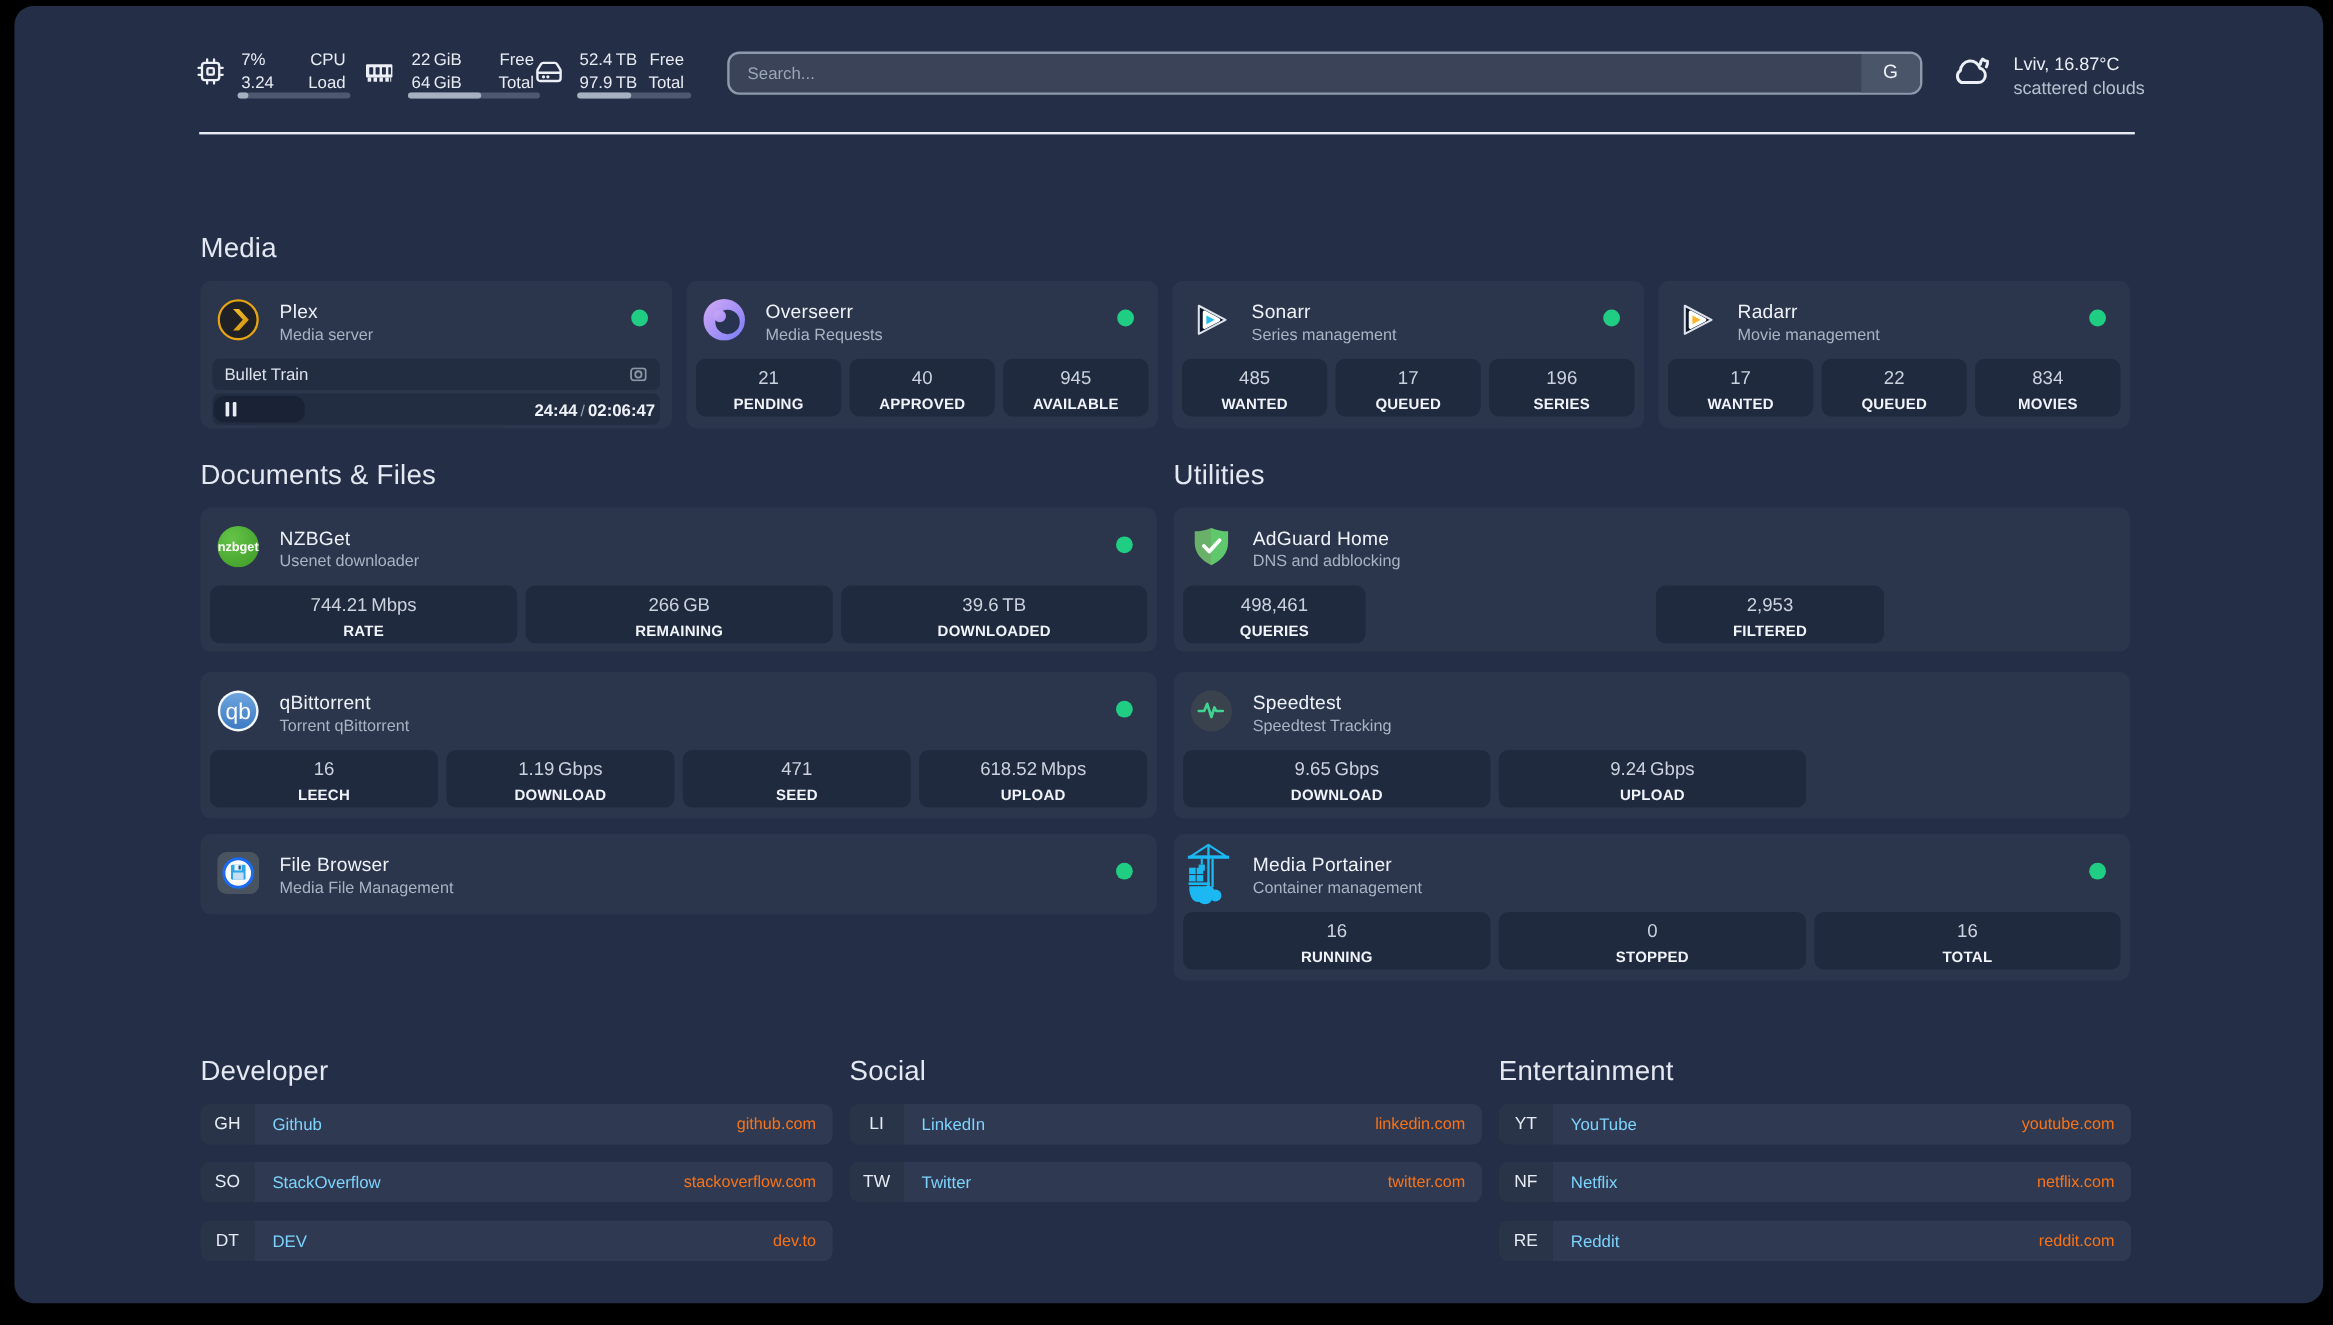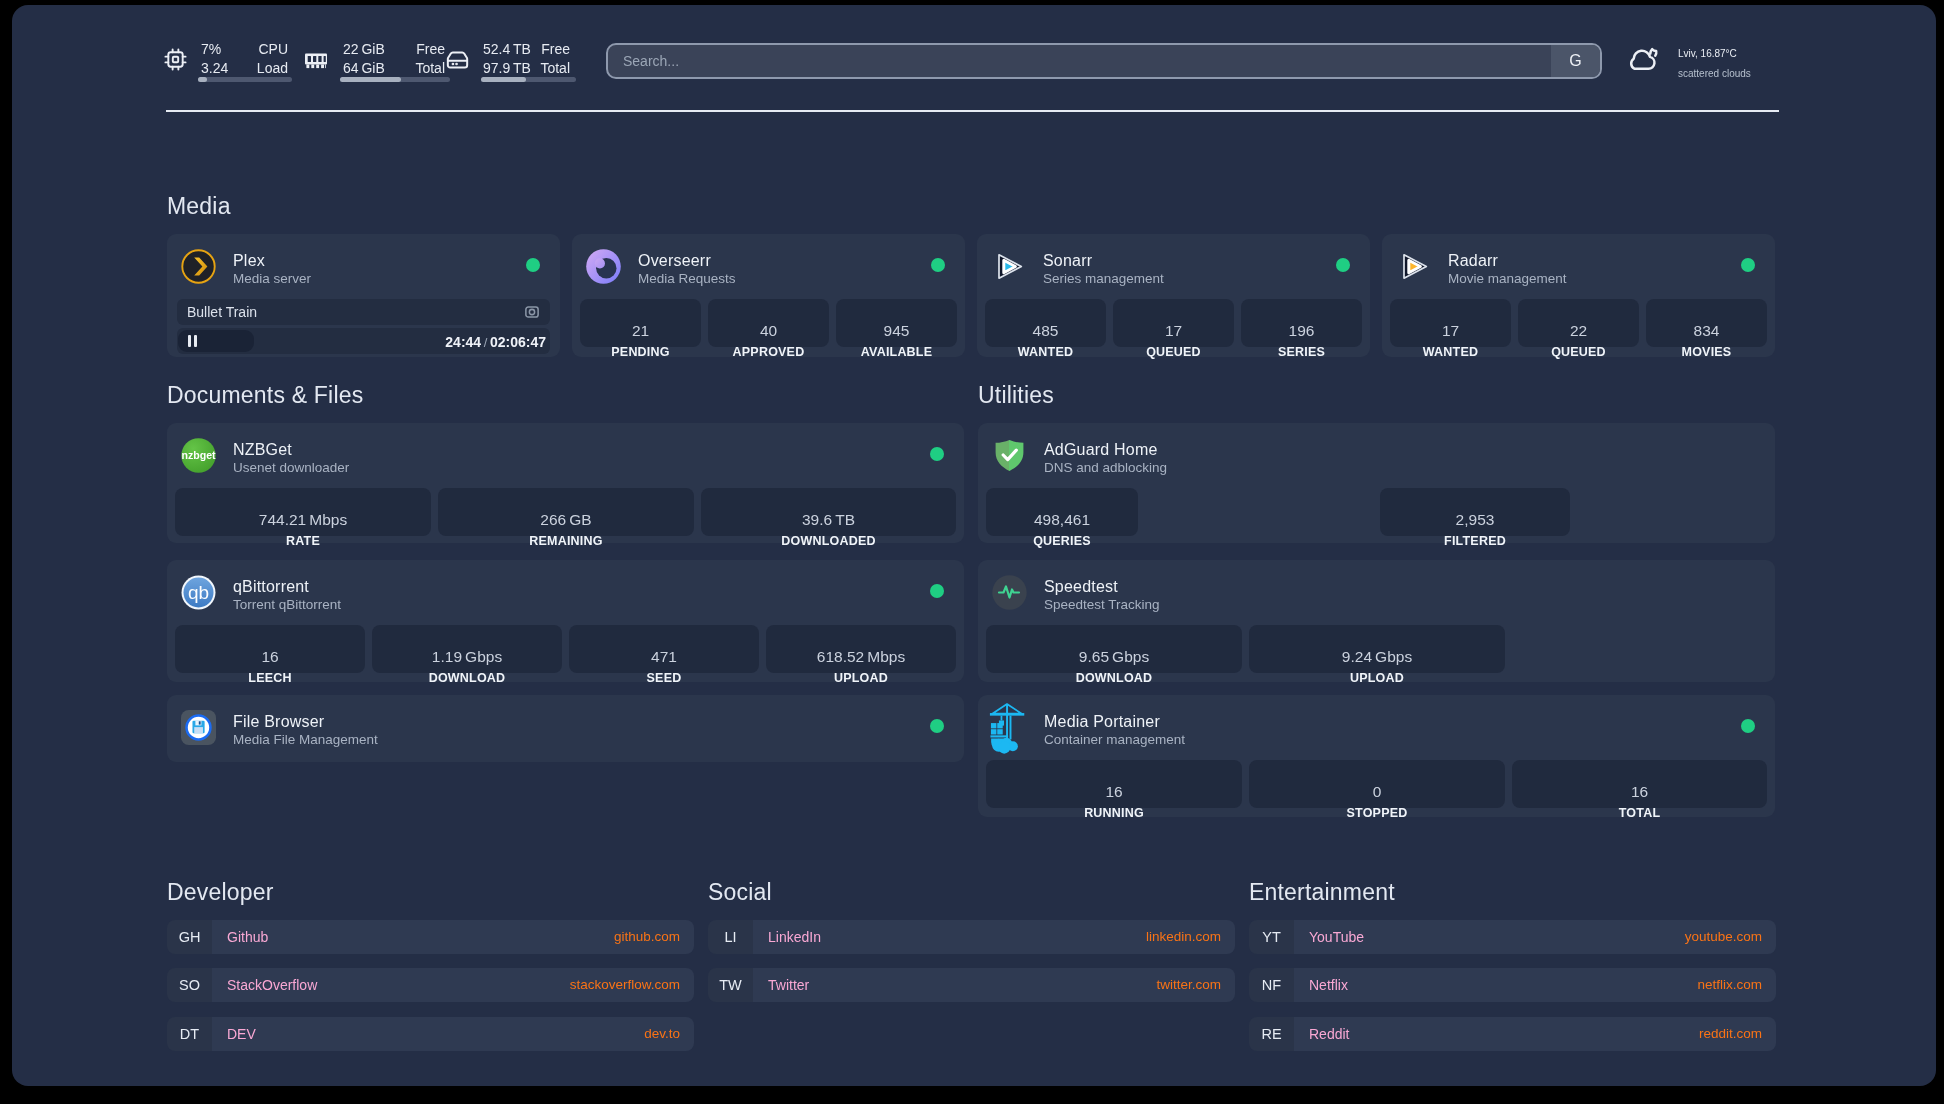--- a/index.html
+++ b/index.html
@@ -9,27 +9,27 @@
 .rw{position:absolute;top:40px;font-size:14px;line-height:18.5px;color:#e7ebf2}
 .rw .rr{position:absolute;right:0;top:0;text-align:right}
 .bar{position:absolute;top:77px;height:5px;border-radius:2.5px;background:#4e5870}
 .bar i{display:block;height:5px;border-radius:2.5px;background:#a7b0bf}
 .h2{position:absolute;font-size:23px;font-weight:500;color:#e3e8f1;line-height:26px;letter-spacing:.2px}
 .card{position:absolute;background:#2b364c;border-radius:9px}
 .ico{position:absolute;left:14px;top:15px;width:35px;height:35px}
 .t1{position:absolute;left:66px;top:17px;font-size:16px;font-weight:400;color:#eef2f7;line-height:19px;letter-spacing:.2px}
 .t2{position:absolute;left:66px;top:37px;font-size:13.5px;color:#a9b3c3;line-height:16px}
 .dot{position:absolute;width:14px;height:14px;border-radius:50%;background:#1fce83;top:24px}
-.sb{position:absolute;background:#202a3e;border-radius:8px;height:48px;text-align:center;padding-top:24px}
+.sb{position:absolute;background:#202a3e;border-radius:8px;height:48px;text-align:center;padding-top:9px}
 .sv{font-size:15.5px;color:#cbd2de;line-height:16px}
 .sl{font-size:12.5px;font-weight:700;color:#f0f4f9;line-height:14px;margin-top:6px;letter-spacing:.2px}
 .bm{position:absolute;height:34px;border-radius:8px;overflow:hidden;display:flex}
 .bma{width:45px;background:#2a3449;color:#e6ebf3;font-size:14.5px;font-weight:500;line-height:34px;text-align:center;flex:none}
 .bmb{flex:1;background:#2f3a52;display:flex;justify-content:space-between;line-height:34px;padding:0 14px 0 15px}
-.bmn{font-size:14px;color:#f9a8d4}
+.bmn{font-size:14px;color:#7dd3fc}
 .bmu{font-size:13.5px;color:#f97316}
 .prow{position:absolute;left:10px;width:373px;height:26px;background:#232d41;border-radius:6px}
 </style>
 </head>
 <body>
 <div class="panel"></div>
 
 <svg class="abs" style="left:164px;top:48px" width="23" height="23" viewBox="0 0 24 24" fill="none" stroke="#eceff5" stroke-width="2" stroke-linecap="round" stroke-linejoin="round">
     <rect x="4.5" y="4.5" width="15" height="15" rx="2.5"></rect>
     <rect x="9.2" y="9.2" width="5.6" height="5.6" rx="1"></rect>
@@ -75,21 +75,21 @@
     <i style="width:45px"></i>
   </div>
 <div class="abs" style="left:606px;top:43px;width:996px;height:36px;border:2px solid #8e99ad;border-radius:10px;background:#3a4358">
   <span class="abs" style="left:15px;top:8px;font-size:14px;color:#9ba6b6">Search...</span>
   <div class="abs" style="right:0;top:0;width:49px;height:32px;background:#4b5569;border-radius:0 8px 8px 0;text-align:center;line-height:32px;font-size:16px;color:#eef1f6">G</div>
 </div>
 <svg class="abs" style="left:1626px;top:43px" width="34" height="31" viewBox="0 0 34 31" fill="none" stroke="#eceff5" stroke-width="2.5" stroke-linecap="round" stroke-linejoin="round">
     <path d="M24.3 10.6a6.8 6.8 0 0 1 1.9-4.4c.9 1.1 2.4 1.9 4 1.9a6.5 6.5 0 0 1-.9 4.6"></path>
     <path d="M8.3 25.7h14.2a6 6 0 0 0 1.5-11.8 8.3 8.3 0 0 0-16.3 1.9 5.8 5.8 0 0 0 .6 9.9z"></path>
   </svg>
-<div class="abs" style="left:1678px;top:44px;font-size:10px;line-height:20px;color:#eaeef4">Lviv, 16.87°C<br><span style="color:#b6c0ce">scattered clouds</span></div>
+<div class="abs" style="left:1678px;top:44px;font-size:15px;line-height:20px;color:#eaeef4">Lviv, 16.87°C<br><span style="color:#b6c0ce">scattered clouds</span></div>
 <div class="abs" style="left:166px;top:110px;width:1613px;height:2px;background:#e6ebf3"></div>
 
 <div class="h2" style="left:167px;top:193px">Media</div>
 
 <div class="card" style="left:167px;top:234px;width:393px;height:123px">
   <svg class="ico" viewBox="0 0 35 35">
       <defs>
         <linearGradient id="pxg" x1="0" y1="0" x2="1" y2="1">
           <stop offset="0" stop-color="#f6c12d"></stop>
           <stop offset="1" stop-color="#d28e08"></stop>

